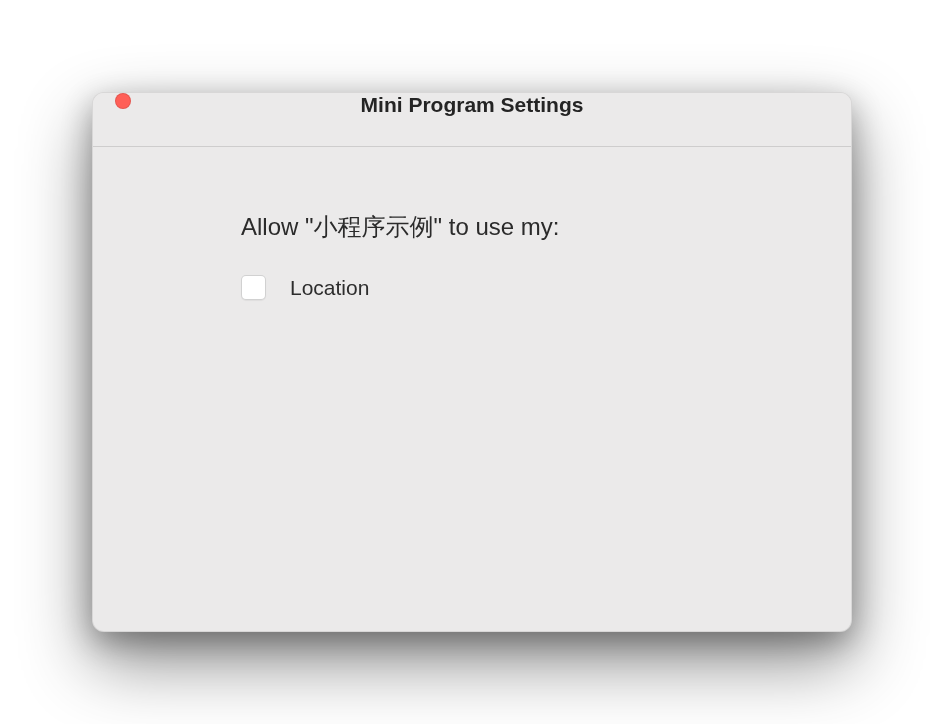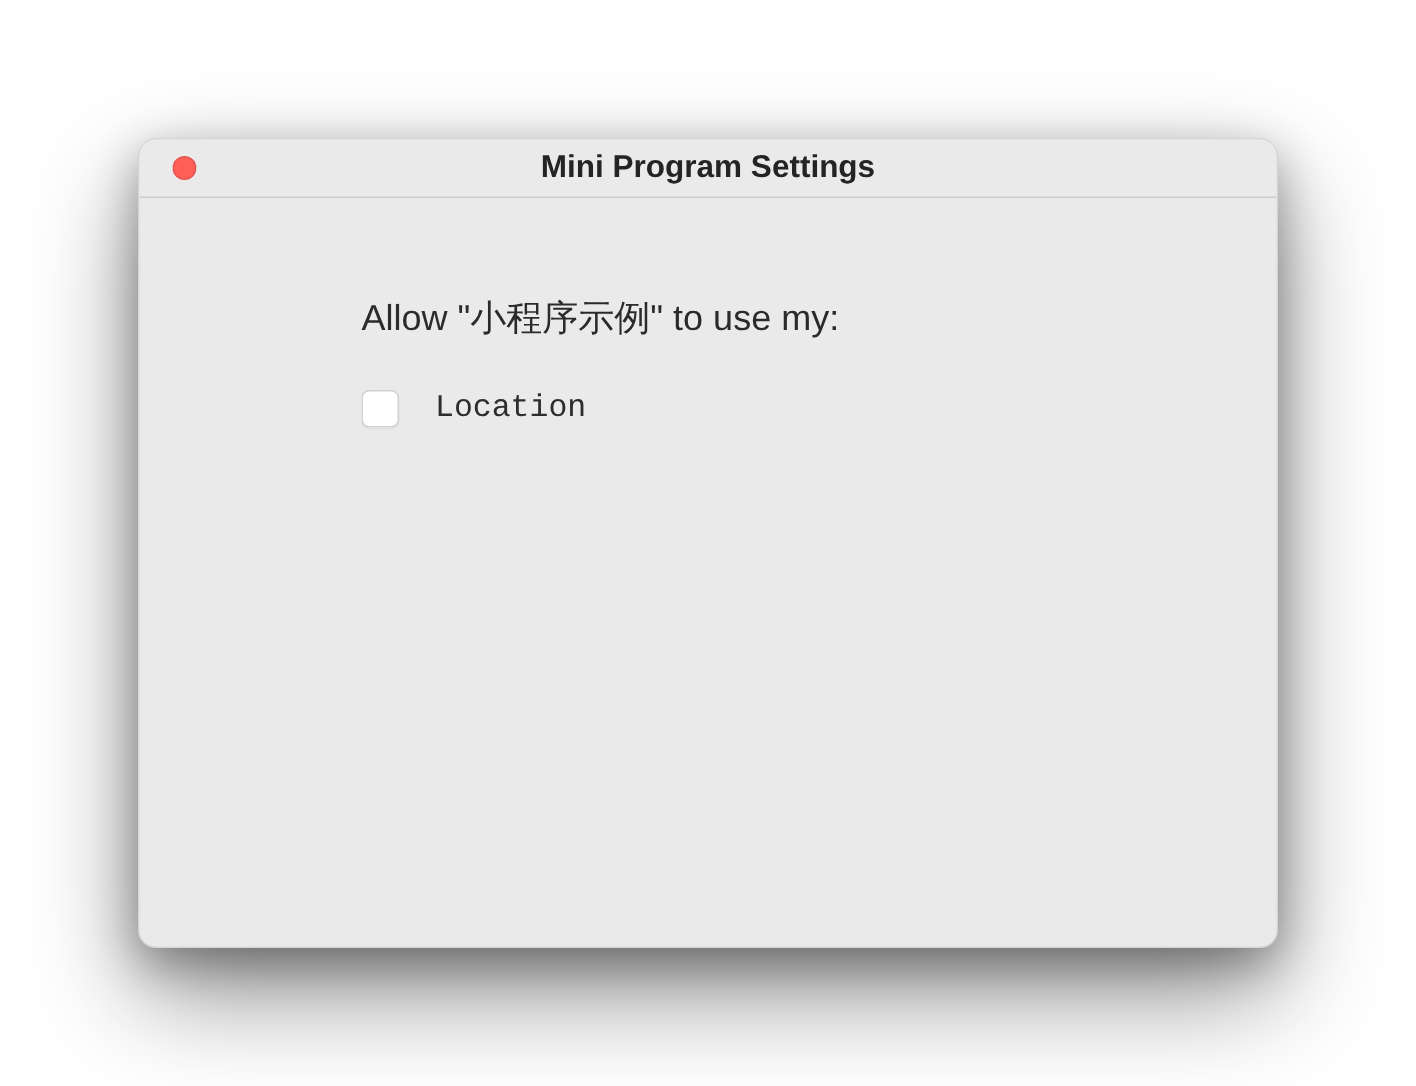--- a/index.html
+++ b/index.html
@@ -24,23 +24,22 @@
       background: #ebeaea;
       border-radius: 12px;
       box-shadow: 0 30px 70px rgba(0,0,0,0.45), 0 10px 30px rgba(0,0,0,0.3);
       overflow: hidden;
       border: 1px solid rgba(0,0,0,0.08);
       display: flex;
       flex-direction: column;
     }
     
     .titlebar {
-      height: 39px;
+      height: 54px;
       display: flex;
-      align-items: center;
       padding: 0 22px;
       position: relative;
       border-bottom: 1px solid rgba(0,0,0,0.12);
       background: #ebeaea;
     }
     
     .close-dot {
       width: 16px;
       height: 16px;
       border-radius: 50%;
@@ -68,21 +67,20 @@
     .prompt-line {
       font-size: 24px;
       color: #2b2b2b;
       margin-bottom: 32px;
     }
     
     .perm-list {
       display: flex;
       flex-direction: column;
       gap: 16px;
-      font-family: Liberation Mono, monospace;
     }
     
     .perm-row {
       display: flex;
       align-items: center;
       gap: 24px;
     }
     
     .checkbox {
       width: 25px;

